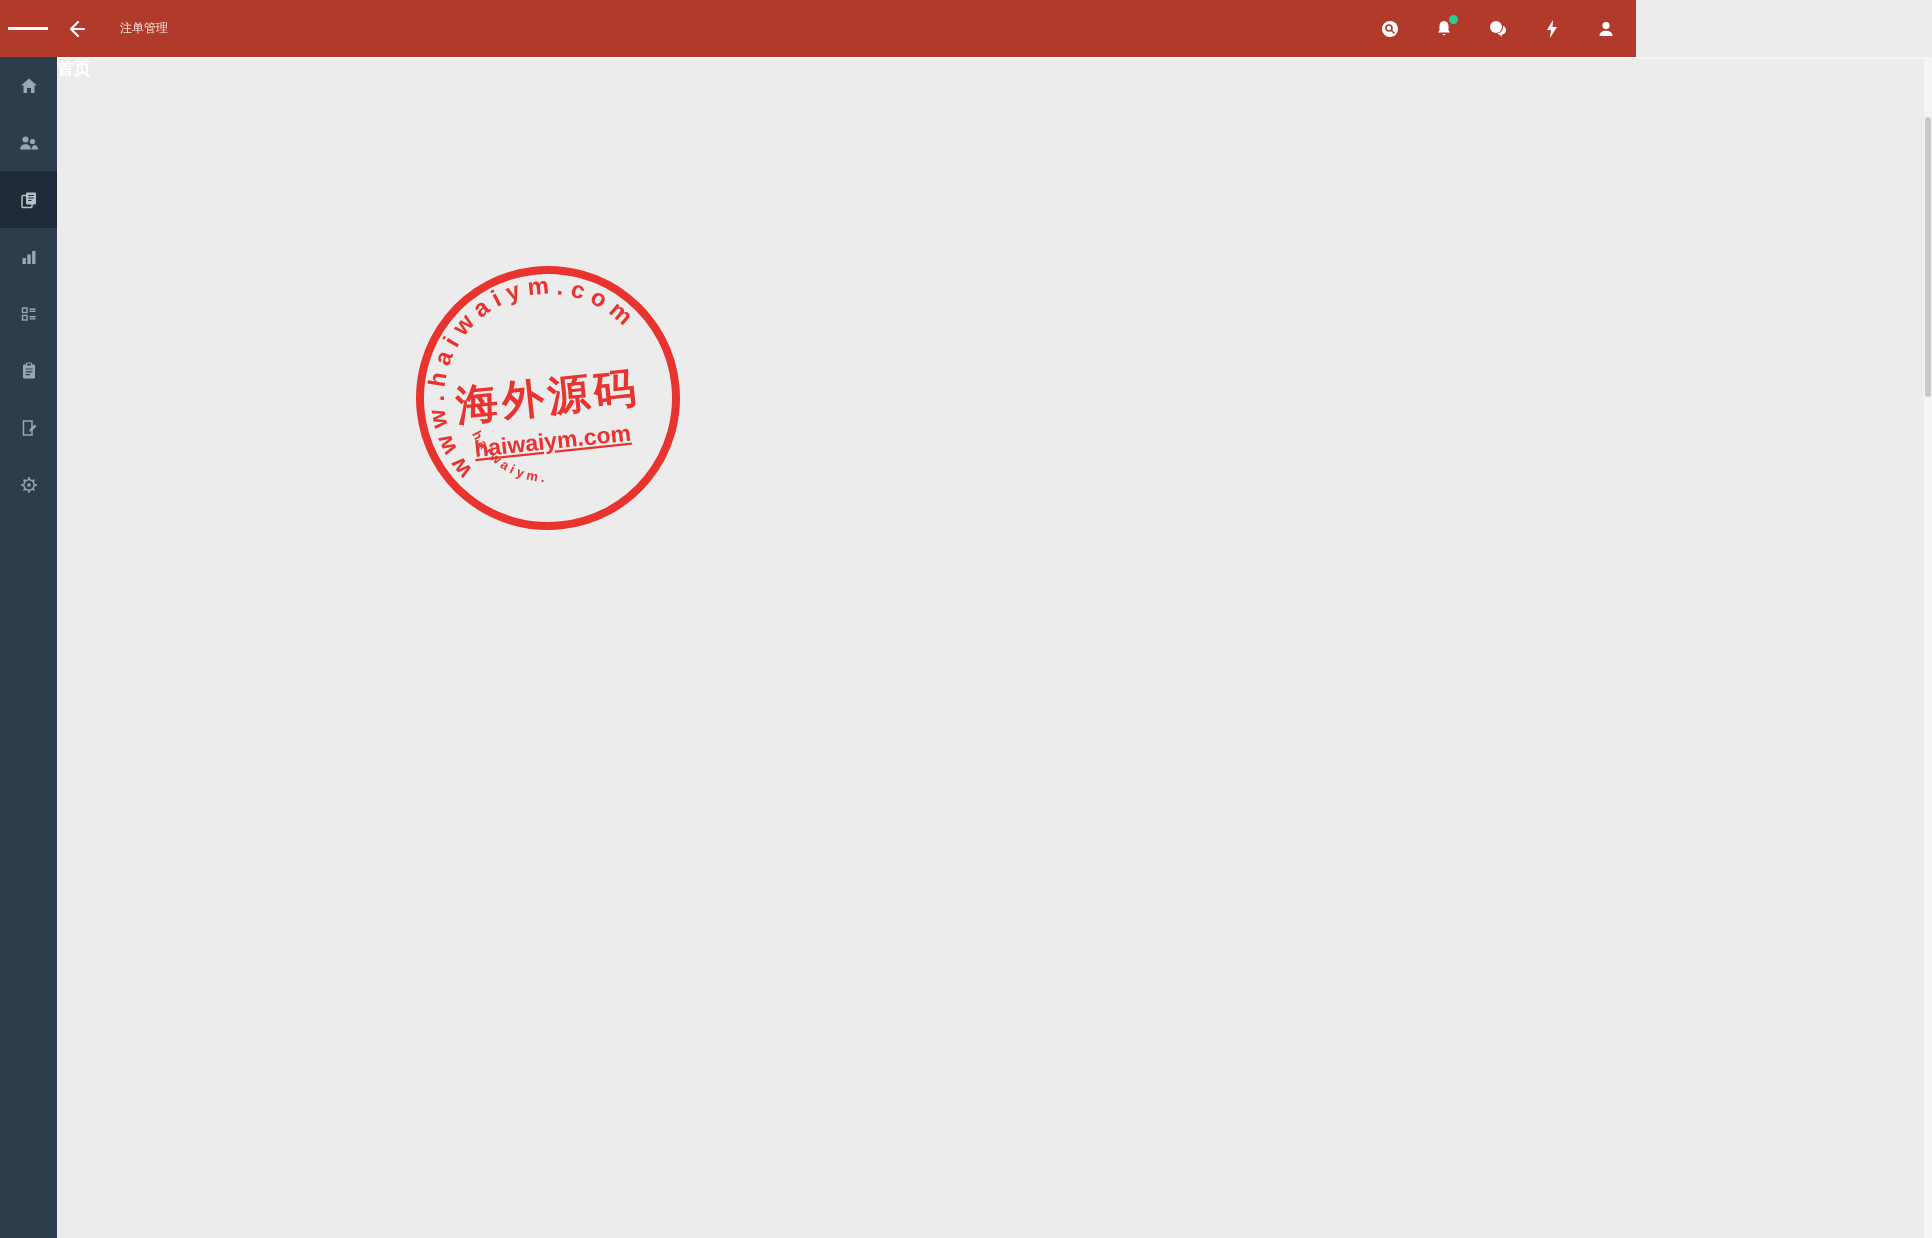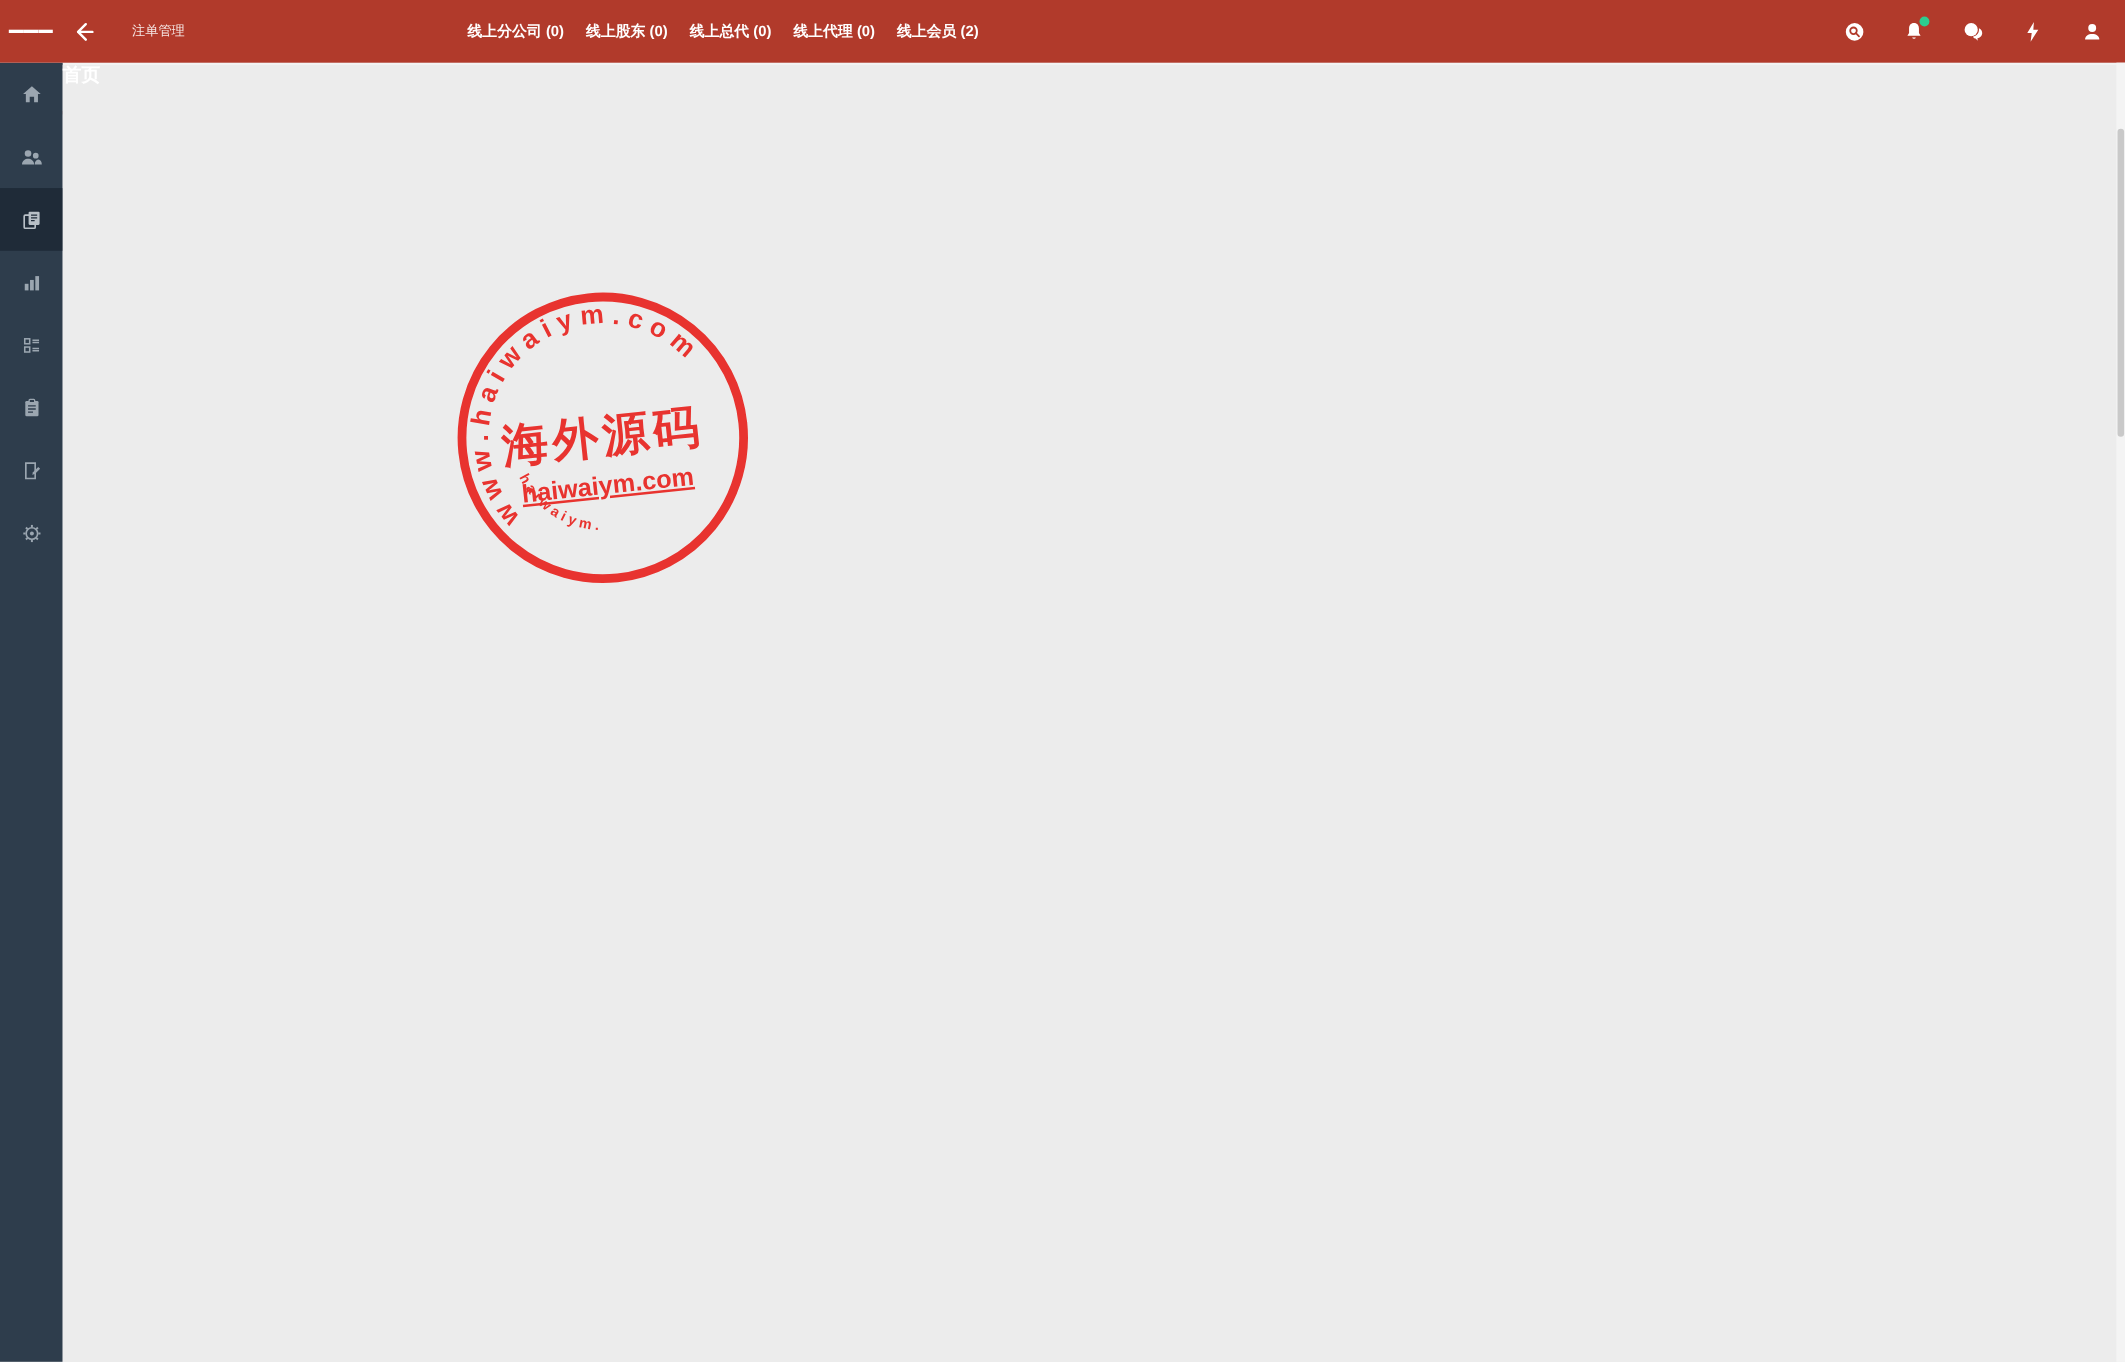--- a/index.html
+++ b/index.html
@@ -1,20 +1,20 @@
 <!DOCTYPE html>
 <html><head>
 <meta charset="utf-8">
 <style>
   * { margin:0; padding:0; box-sizing:border-box; }
   html,body { width:1932px; height:1238px; overflow:hidden;
     font-family:"Liberation Sans","DejaVu Sans",sans-serif; background:#ececec; }
 
   
-  .app-header { position:absolute; left:0; top:0; width:1932px; height:57px;
+  .app-header { position:absolute; left:0; top:0; width:1636px; height:57px;
     background:#b13a2b; color:#fff; z-index:30;text-decoration:underline; }
   .hdr-left { position:absolute; left:0; top:0; height:57px; display:flex; align-items:center; }
   .icon-btn { width:40px; height:40px; display:flex; align-items:center; justify-content:center; cursor:pointer; }
   .hamburger { margin-left:8px; }
   .hamburger span { display:block; width:20px; height:2.5px; background:#fff; margin:2.3px 0; }
   .backwrap { margin-left:8px; }
   .titleblock { margin-left:24px; line-height:1.2; }
   .titleblock .sub { font-size:12px; opacity:.88; }
   .titleblock .main { font-size:17px; font-weight:bold; margin-top:2px; }
   .hdr-nav { position:absolute; left:425px; top:0; height:57px; display:flex; align-items:center; gap:20px; }
@@ -104,27 +104,20 @@
     <div class="icon-btn backwrap">
       <svg width="22" height="22" viewBox="0 0 22 22">
           <path d="M13 4 L6 11 L13 18 M6 11 H19" stroke="#fff" stroke-width="2.2" fill="none" stroke-linecap="round" stroke-linejoin="round"></path>
         </svg>
     </div>
     <div class="titleblock">
       <div class="sub">注单管理</div>
       <div class="main">首页</div>
     </div>
   </div>
-  <div class="hdr-nav">
-    <span>线上分公司 (0)</span>
-    <span>线上股东 (0)</span>
-    <span>线上总代 (0)</span>
-    <span>线上代理 (0)</span>
-    <span>线上会员 (2)</span>
-  </div>
   <div class="hdr-right">
     <div class="icon-btn">
       <svg width="20" height="20" viewBox="0 0 20 20">
           <circle cx="10" cy="10" r="8" fill="#fff"></circle>
           <circle cx="9" cy="9" r="3" fill="none" stroke="#b13a2b" stroke-width="1.6"></circle>
           <path d="M11.2 11.2 L14 14" stroke="#b13a2b" stroke-width="1.6" stroke-linecap="round"></path>
         </svg>
     </div>
     <div class="icon-btn">
       <svg width="20" height="20" viewBox="0 0 20 20">

